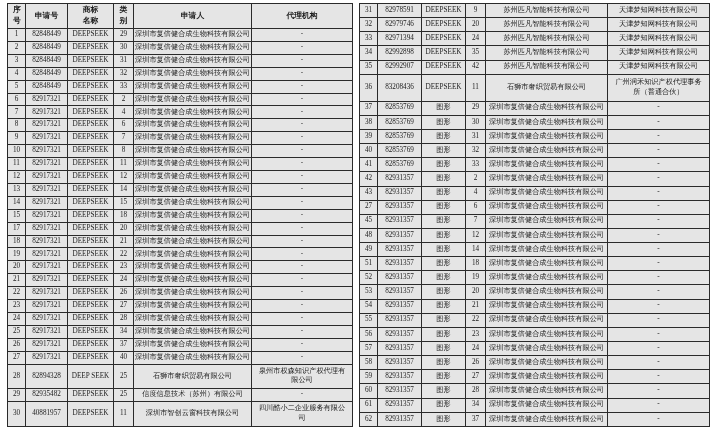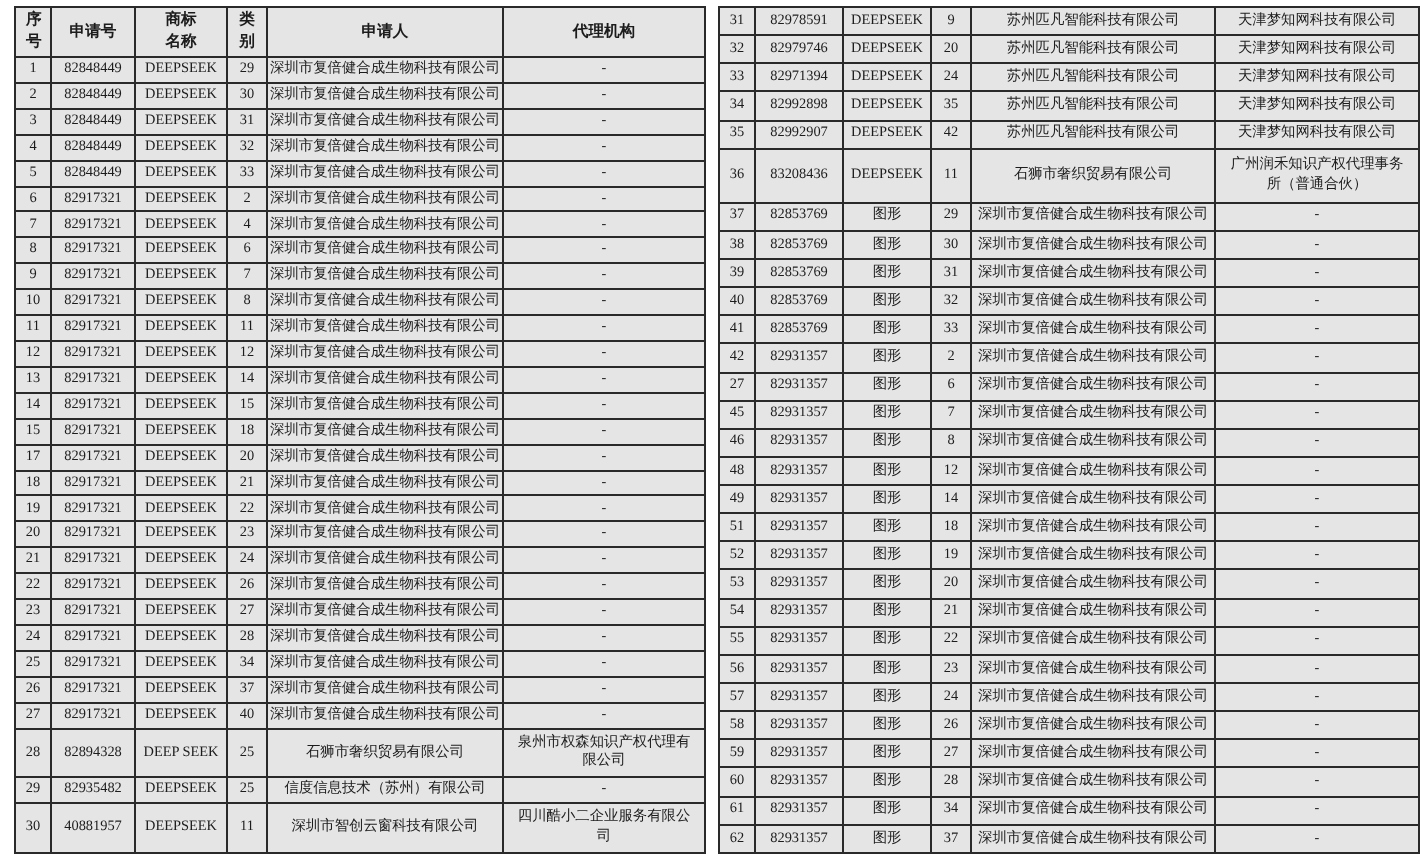--- a/index.html
+++ b/index.html
@@ -428,40 +428,40 @@
         </tr>
         <tr>
           <td>42</td>
           <td>82931357</td>
           <td>图形</td>
           <td>2</td>
           <td>深圳市复倍健合成生物科技有限公司</td>
           <td>-</td>
         </tr>
         <tr>
+          <td>43</td>
+          <td>82931357</td>
+          <td>图形</td>
+          <td>4</td>
+          <td>深圳市复倍健合成生物科技有限公司</td>
+          <td>-</td>
+        </tr>
+        <tr>
           <td>27</td>
           <td>82931357</td>
           <td>图形</td>
           <td>6</td>
           <td>深圳市复倍健合成生物科技有限公司</td>
           <td>-</td>
         </tr>
         <tr>
           <td>45</td>
           <td>82931357</td>
           <td>图形</td>
           <td>7</td>
-          <td>深圳市复倍健合成生物科技有限公司</td>
-          <td>-</td>
-        </tr>
-        <tr>
-          <td>46</td>
-          <td>82931357</td>
-          <td>图形</td>
-          <td>8</td>
           <td>深圳市复倍健合成生物科技有限公司</td>
           <td>-</td>
         </tr>
         <tr>
           <td>48</td>
           <td>82931357</td>
           <td>图形</td>
           <td>12</td>
           <td>深圳市复倍健合成生物科技有限公司</td>
           <td>-</td>

